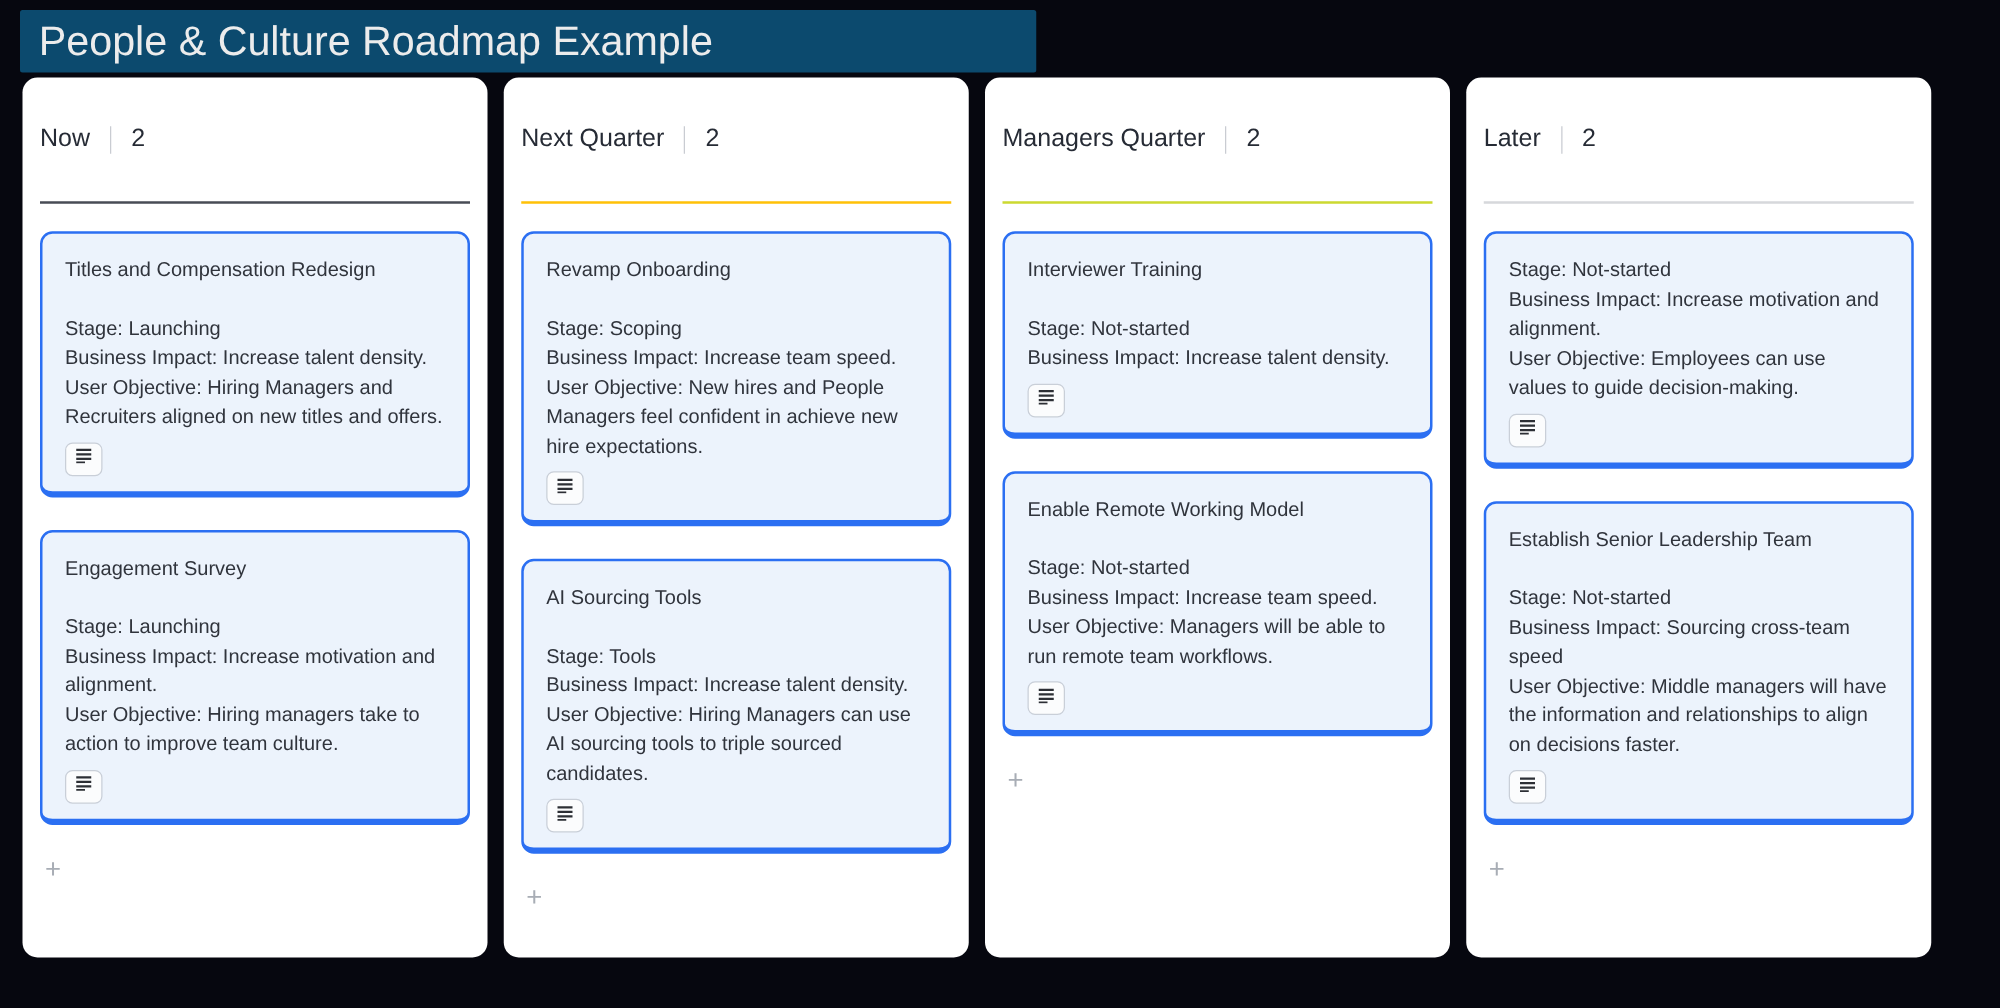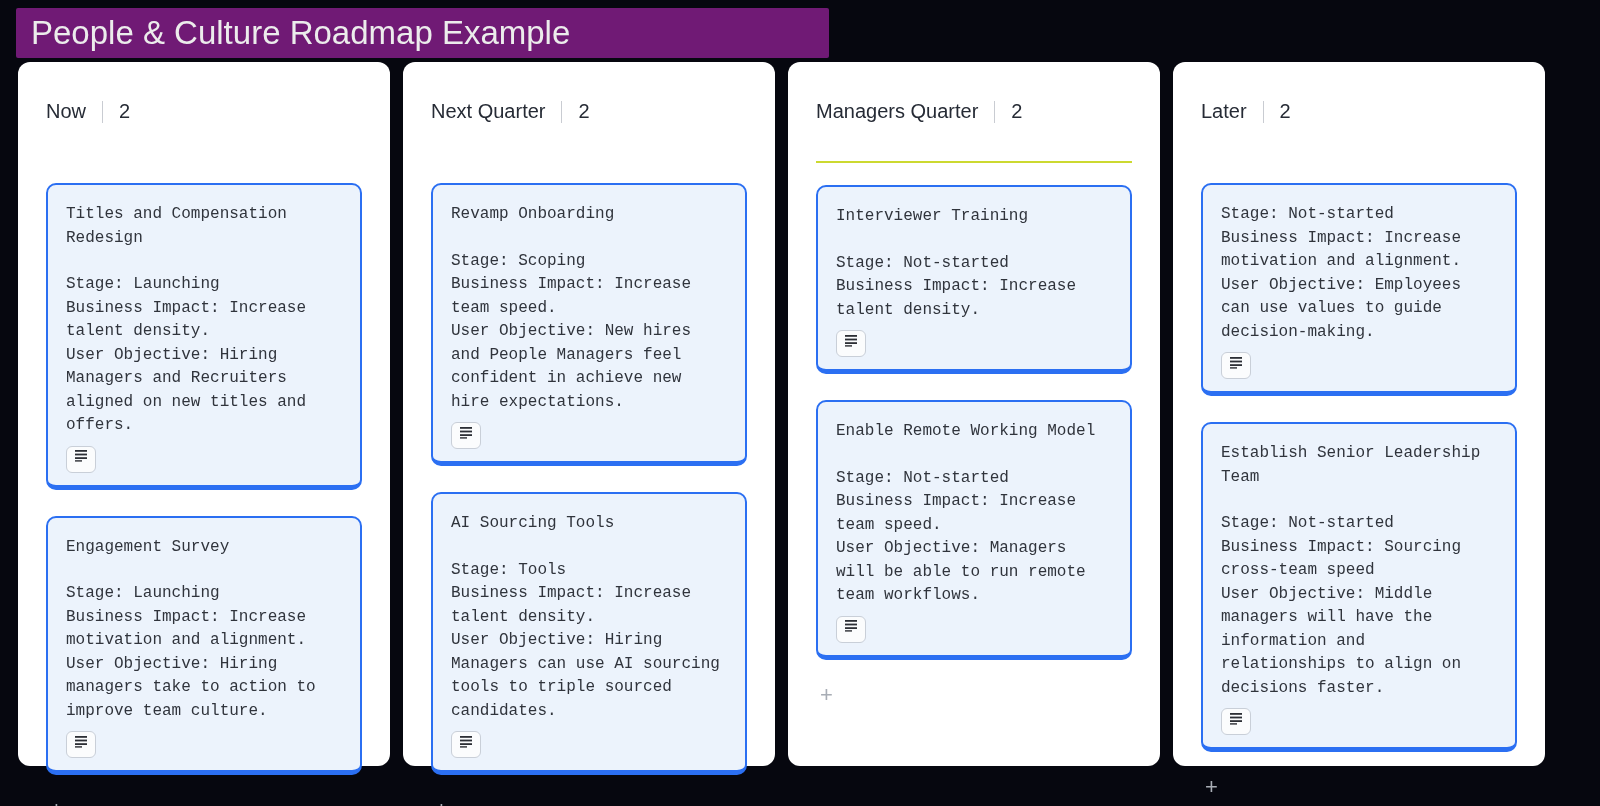--- a/index.html
+++ b/index.html
@@ -7,37 +7,37 @@
     width:1600px;height:806px;
     background:#06070f;
     font-family:"Liberation Sans", sans-serif;
     position:relative;
     overflow:hidden;
     border-radius:18px;
   }
   .title-bar{
     position:absolute;left:16px;top:8px;
     width:798px;height:50px;
-    background:#701a75;
+    background:#0c4a6e;
     color:#ececec;
     font-size:33px;
     line-height:50px;
     padding-left:15px;
     border-radius:2px;
     white-space:nowrap;
   }
   .board{
     position:absolute;left:18px;top:62px;
     display:flex;gap:13px;
   }
   .column{
     width:372px;height:704px;
     background:#ffffff;
     border-radius:12px;
-    padding:24px 28px;
+    padding:24px 14px;
     box-sizing:border-box;
     display:flex;flex-direction:column;
   }
   .col-header{
     display:flex;align-items:center;
     font-size:20px;color:#262b35;
     margin-top:14px;
   }
   .col-name{white-space:nowrap;}
   .col-divider{
@@ -46,21 +46,21 @@
     margin:0 16px;
   }
   .col-count{color:#262b35;}
   .col-rule{
     height:2px;width:100%;
     margin-top:38px;
     background:#888;
   }
   .cards{
     margin-top:22px;
-    display:flex;flex-direction:column;gap:26px;font-family:Liberation Mono, monospace;
+    display:flex;flex-direction:column;gap:26px;
   }
   .card{
     background:#ecf3fc;
     border:2px solid #2b6ff2;
     border-bottom-width:5px;
     border-radius:10px;
     padding:18px 18px 12px 18px;
     box-sizing:border-box;
     color:#30343c;
     font-size:16px;

